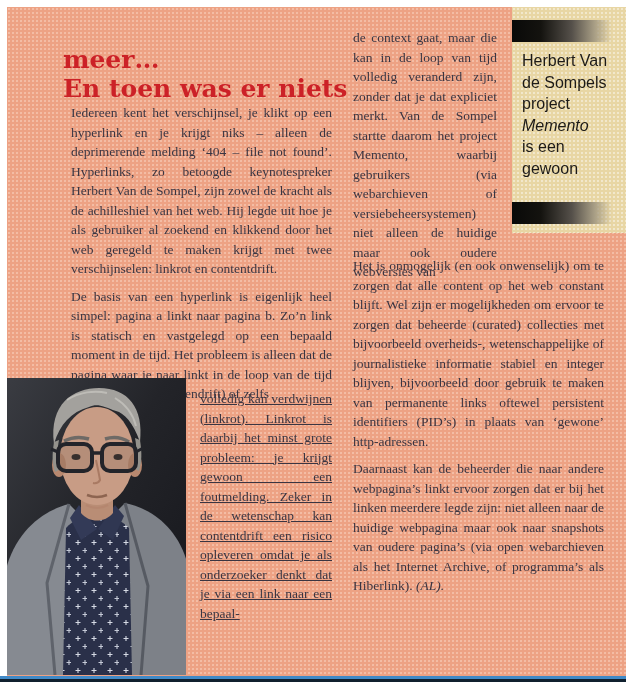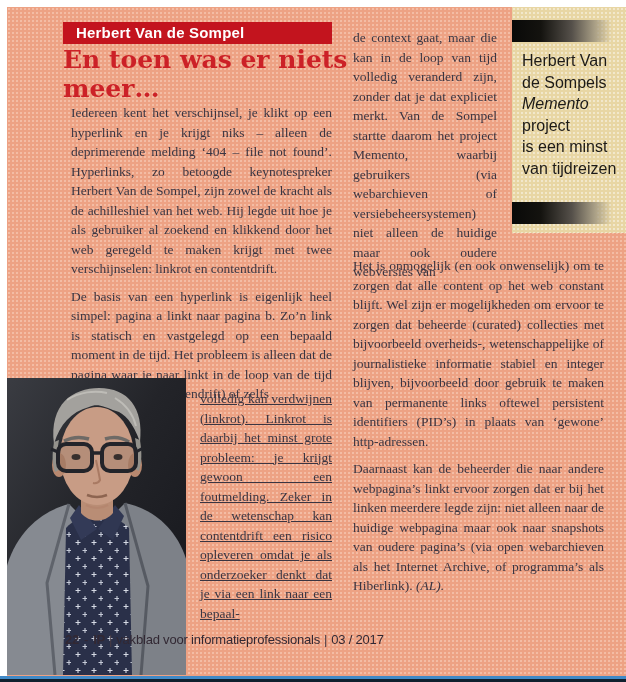--- a/index.html
+++ b/index.html
@@ -49,27 +49,24 @@
   .footer .pipe{padding:0 4px;color:#473b44;}
   .blue-line{position:absolute;left:0;top:676px;width:626px;height:3px;background:var(--bottom-line-blue);z-index:6;}
   .dark-strip{position:absolute;left:0;top:679px;width:626px;height:3px;background:var(--bottom-strip);z-index:6;}
 </style>
 </head>
 <body>
 
 <div class="stage">
   <div class="salmon"></div>
 
-  <div class="kicker-bar">
-    <span>Herbert Van de Sompel</span>
-  </div>
 
   <h1 class="headline">
+      <span style="display:block">meer…</span>
       <span style="display:block">En toen was er niets</span>
-      <span style="display:block">meer…</span>
     </h1>
 
   <div class="bodytxt col1">
     <p>Iedereen kent het verschijnsel, je klikt op een hyperlink en je krijgt niks – alleen de deprimerende melding ‘404 – file not found’. Hyperlinks, zo betoogde keynotespreker Herbert Van de Sompel, zijn zowel de kracht als de achilleshiel van het web. Hij legde uit hoe je als gebruiker al zoekend en klikkend door het web geregeld te maken krijgt met twee verschijnselen: linkrot en contentdrift.</p>
     <p>De basis van een hyperlink is eigenlijk heel simpel: pagina a linkt naar pagina b. Zo’n link is statisch en vastgelegd op een bepaald moment in de tijd. Het probleem is alleen dat de pagina waar je naar linkt in de loop van de tijd kan veranderen (contendrift) of zelfs</p>
   </div>
 
   <div class="bodytxt col1b">
     <p>volledig kan verdwijnen (linkrot). Linkrot is daarbij het minst grote probleem: je krijgt gewoon een foutmelding. Zeker in de wetenschap kan contentdrift een risico opleveren omdat je als onderzoeker denkt dat je via een link naar een bepaal-</p>
   </div>
@@ -133,24 +130,22 @@
     <path d="M85,75 h10" stroke="#23242a" stroke-width="3.5"></path>
     <path d="M51,74 L44,71 M129,74 L136,70" stroke="#23242a" stroke-width="3"></path>
   </svg>
 
   <div class="sidebar">
     <div class="grad-bar top"></div>
     <div class="grad-bar bottom"></div>
     <div class="sidebar-text">
       <span class="ln">Herbert Van</span>
       <span class="ln">de Sompels</span>
+      <span class="ln">project</span>
       <span class="ln italic">Memento</span>
-      <span class="ln">project</span>
-      <span class="ln">is een minst</span>
-      <span class="ln">van tijdreizen</span>
+      <span class="ln">is een gewoon</span>
     </div>
   </div>
 
-  <div class="footer"><b>22</b><span class="sep">-</span><b>IP</b><span class="pipe">|</span><span>vakblad voor informatieprofessionals</span><span class="pipe">|</span><span>03 / 2017</span></div>
 
   <div class="blue-line"></div>
   <div class="dark-strip"></div>
 </div>
 
 </body></html>

